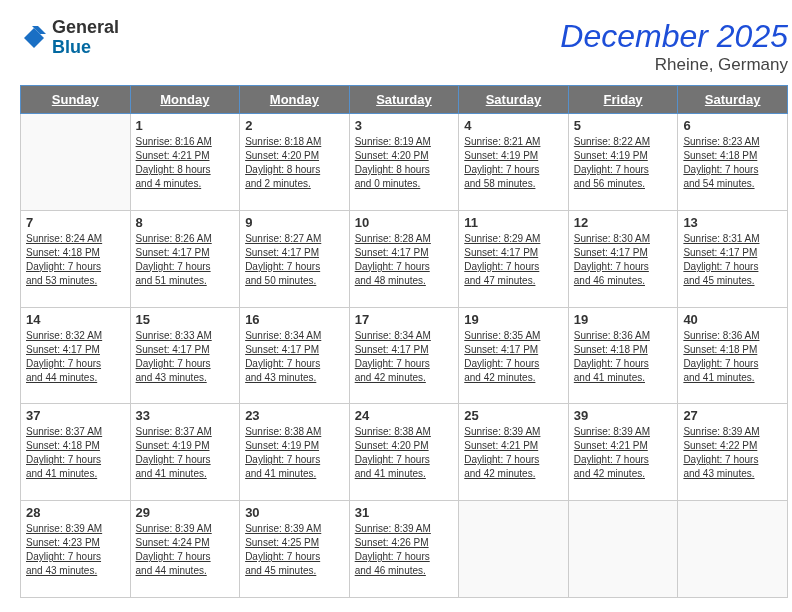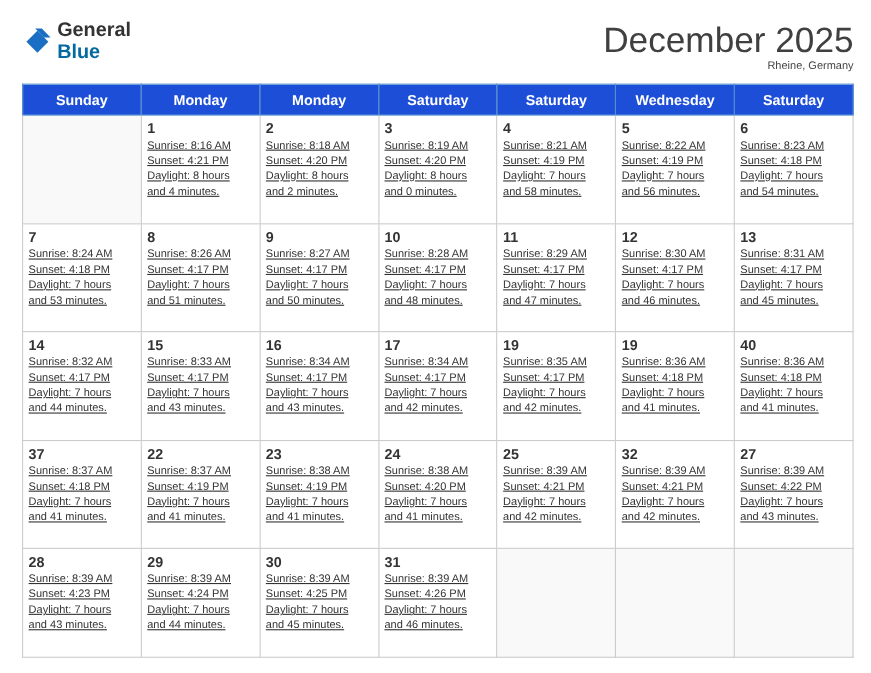--- a/index.html
+++ b/index.html
@@ -6,21 +6,21 @@
     body {
       font-family: Arial, sans-serif;
       background: #fff;
       width: 792px;
       height: 612px;
       overflow: hidden;
     }
     .page {
       width: 792px;
       height: 608px;
-      padding: 18px 16px 10px 20px;
+      padding: 18px 4px 10px 20px;
       display: flex;
       flex-direction: column;
     }
     .header {
       display: flex;
       justify-content: space-between;
       align-items: flex-start;
       margin-bottom: 10px;
     }
     .logo {
@@ -38,41 +38,43 @@
     .logo-icon {
       width: 28px;
       height: 28px;
     }
     .title-block {
       text-align: right;
     }
     .month-title {
       font-size: 32px;
       font-weight: normal;
-      color: #404040;
+      color: #1d4ed8;
+      font-style: italic;
     }
     .subtitle {
-      font-size: 10px;
+      font-size: 17px;
       color: #444;
     }
     .calendar {
       flex: 1;
       border: 1px solid #ccc;
       border-collapse: collapse;
       width: 100%;
       table-layout: fixed;
     }
     .calendar th {
-      background: #1d4ed8;
+      background: #737373;
       color: #fff;
       font-size: 13px;
       font-weight: bold;
       padding: 6px 4px;
       text-align: center;
       border: 1px solid #5590cc;
+      text-decoration: underline;
     }
     .calendar td {
       border: 1px solid #ccc;
       vertical-align: top;
       padding: 4px 5px;
       font-size: 10.5px;
       color: #333;
       background: #fff;
       height: 85px;
     }
@@ -114,21 +116,21 @@
   </div>
 
   <table class="calendar">
     <thead>
       <tr id="header-row">
           <th>Sunday</th>
           <th>Monday</th>
           <th>Monday</th>
           <th>Saturday</th>
           <th>Saturday</th>
-          <th>Wednesday</th>
+          <th>Friday</th>
           <th>Saturday</th>
         </tr>
     </thead>
     <tbody id="calendar-body">
         <tr>
           <td class="empty"></td>
           <td>
             <span class="day-num">1</span>
             <div class="cell-text">Sunrise: 8:16 AM<br>Sunset: 4:21 PM<br>Daylight: 8 hours<br>and 4 minutes.</div>
           </td>
@@ -212,37 +214,37 @@
             <span class="day-num">40</span>
             <div class="cell-text">Sunrise: 8:36 AM<br>Sunset: 4:18 PM<br>Daylight: 7 hours<br>and 41 minutes.</div>
           </td>
         </tr>
         <tr>
           <td>
             <span class="day-num">37</span>
             <div class="cell-text">Sunrise: 8:37 AM<br>Sunset: 4:18 PM<br>Daylight: 7 hours<br>and 41 minutes.</div>
           </td>
           <td>
-            <span class="day-num">22</span>
+            <span class="day-num">33</span>
             <div class="cell-text">Sunrise: 8:37 AM<br>Sunset: 4:19 PM<br>Daylight: 7 hours<br>and 41 minutes.</div>
           </td>
           <td>
             <span class="day-num">23</span>
             <div class="cell-text">Sunrise: 8:38 AM<br>Sunset: 4:19 PM<br>Daylight: 7 hours<br>and 41 minutes.</div>
           </td>
           <td>
             <span class="day-num">24</span>
             <div class="cell-text">Sunrise: 8:38 AM<br>Sunset: 4:20 PM<br>Daylight: 7 hours<br>and 41 minutes.</div>
           </td>
           <td>
             <span class="day-num">25</span>
             <div class="cell-text">Sunrise: 8:39 AM<br>Sunset: 4:21 PM<br>Daylight: 7 hours<br>and 42 minutes.</div>
           </td>
           <td>
-            <span class="day-num">32</span>
+            <span class="day-num">39</span>
             <div class="cell-text">Sunrise: 8:39 AM<br>Sunset: 4:21 PM<br>Daylight: 7 hours<br>and 42 minutes.</div>
           </td>
           <td>
             <span class="day-num">27</span>
             <div class="cell-text">Sunrise: 8:39 AM<br>Sunset: 4:22 PM<br>Daylight: 7 hours<br>and 43 minutes.</div>
           </td>
         </tr>
         <tr>
           <td>
             <span class="day-num">28</span>

